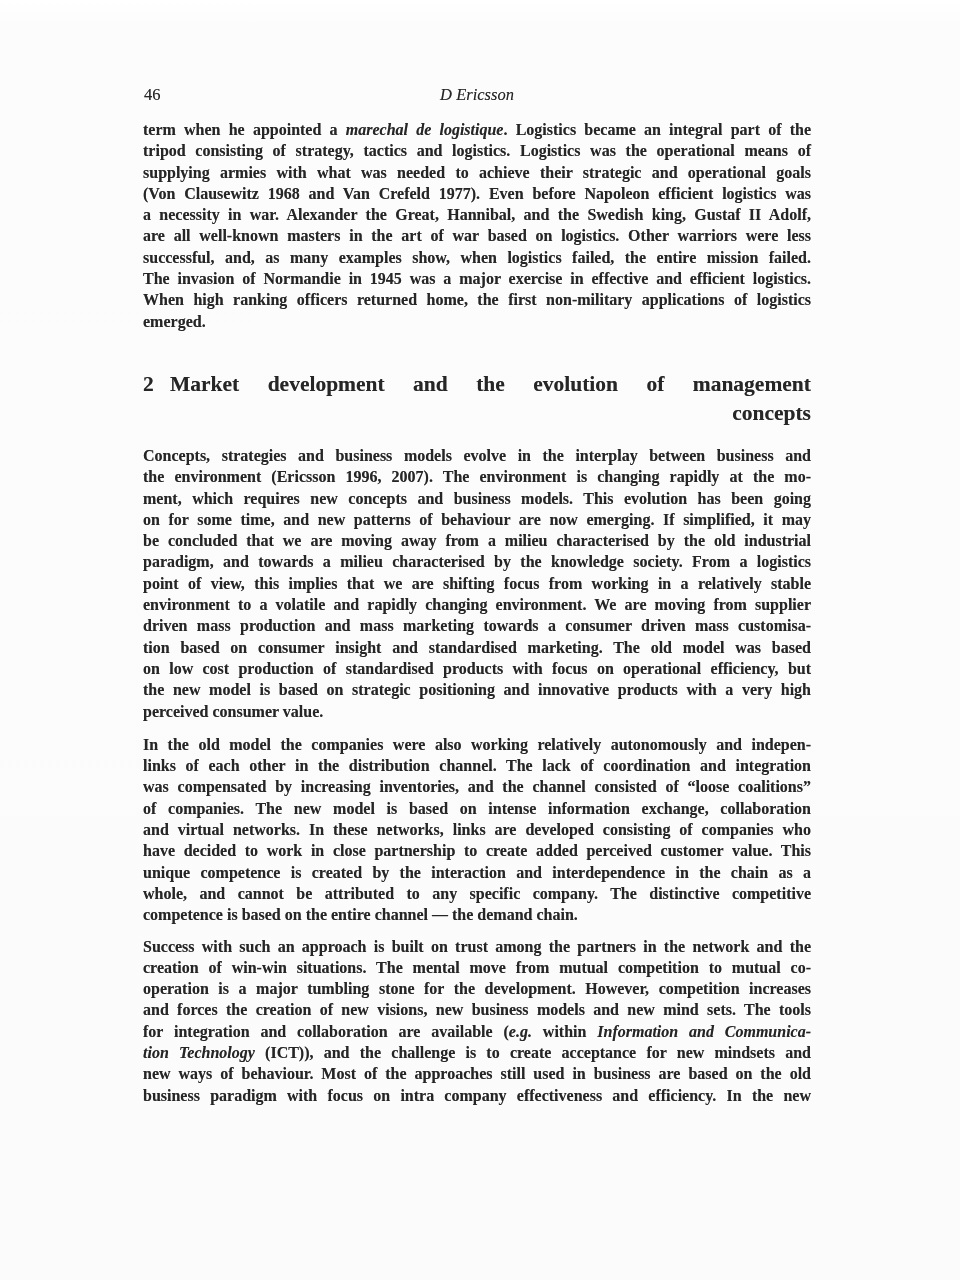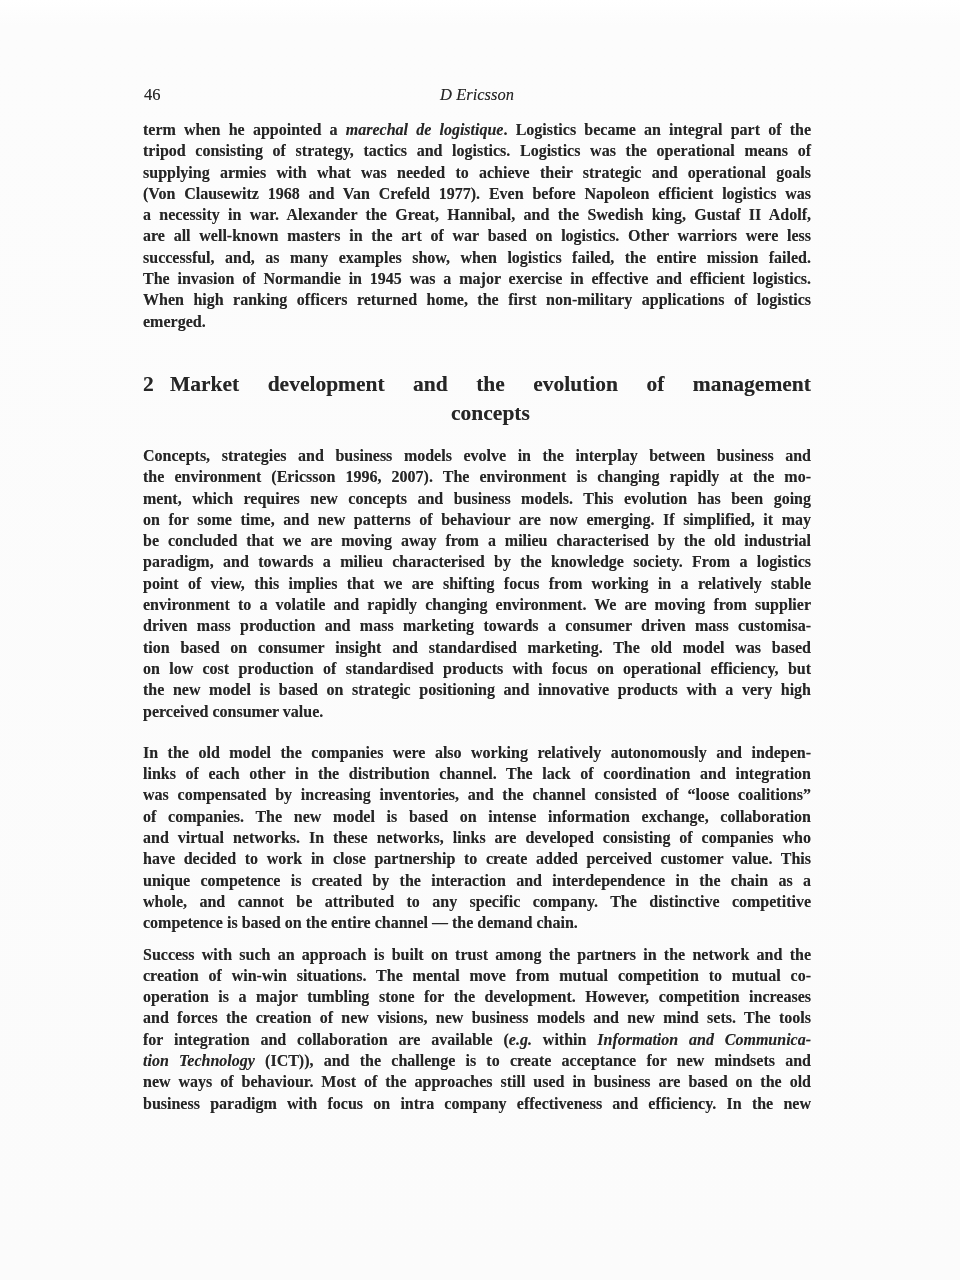--- a/index.html
+++ b/index.html
@@ -62,24 +62,24 @@
   .heading-number {
     width: 27px;
     flex: none;
   }
   .heading-title { flex: 1; }
   .heading-title .hline1 {
     text-align: justify;
     text-align-last: justify;
   }
   .heading-title .hline2 {
-    text-align: center;
+    text-align: right;
   }
   #para2 { margin-top: 17px; }
-  #para3 { margin-top: 20px; }
+  #para3 { margin-top: 12px; }
   #para4 { margin-top: 10px; }
   i { font-style: italic; }
 </style>
 </head>
 <body>
 
 <div class="page" style="color: rgb(38, 38, 38);">
   <div class="content">
 
     <div class="running-header">

